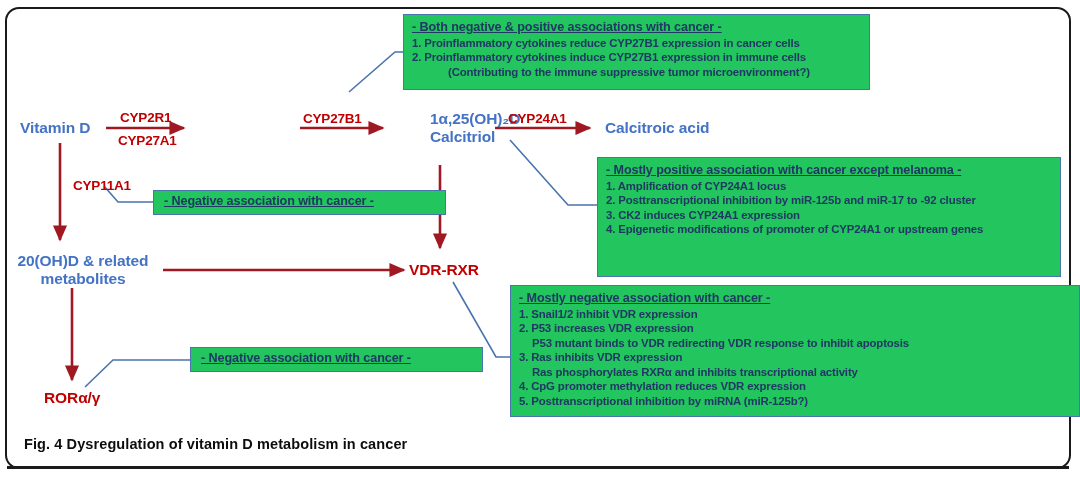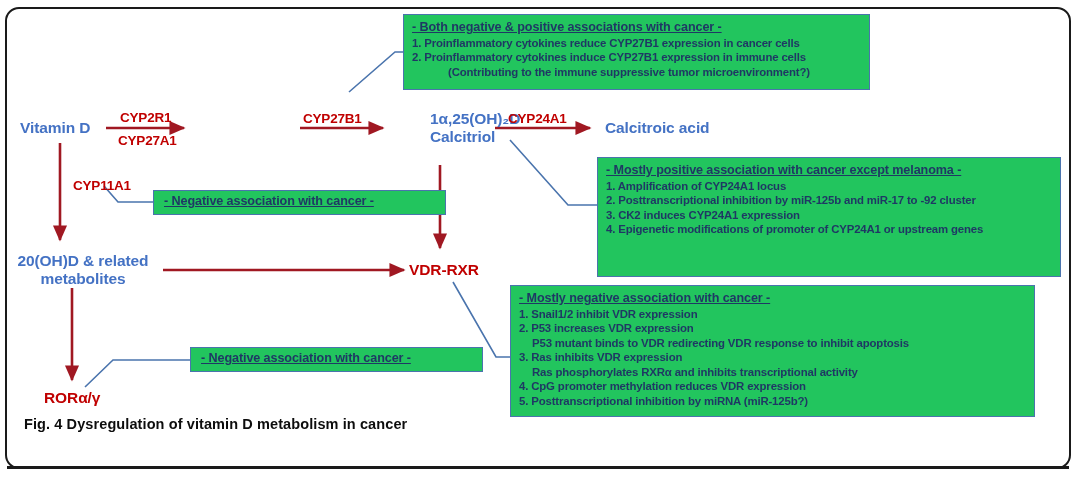--- a/index.html
+++ b/index.html
@@ -102,21 +102,21 @@
     padding-left: 13px;
   }
   .infobox .li.indent {
     padding-left: 36px;
   }
 
   
   #caption {
     position: absolute;
     left: 24px;
-    top: 416px;
+    top: 436px;
     color: #0d0d0d;
     font-weight: bold;
     font-size: 14.5px;
     white-space: nowrap;
     letter-spacing: 0.1px;
   }
 
   
   #wires {
     position: absolute;
@@ -199,21 +199,21 @@
   </div>
 
   <div class="infobox" style="left:597px; top:157px; width:464px; height:120px;">
     <span class="hd">- Mostly positive association with cancer except melanoma -</span>
     <span class="li">1. Amplification of CYP24A1 locus</span>
     <span class="li">2. Posttranscriptional inhibition by miR-125b and miR-17 to -92 cluster</span>
     <span class="li">3. CK2 induces CYP24A1 expression</span>
     <span class="li">4. Epigenetic modifications of promoter of CYP24A1 or upstream genes</span>
   </div>
 
-  <div class="infobox" style="left:510px; top:285px; width:525px; height:132px;">
+  <div class="infobox" style="left:510px; top:285px; width:570px; height:132px;">
     <span class="hd">- Mostly negative association with cancer -</span>
     <span class="li">1. Snail1/2 inhibit VDR expression</span>
     <span class="li">2. P53 increases VDR expression</span>
     <span class="li cont">P53 mutant binds to VDR redirecting VDR response to inhibit apoptosis</span>
     <span class="li">3. Ras inhibits VDR expression</span>
     <span class="li cont">Ras phosphorylates RXRα and inhibits transcriptional activity</span>
     <span class="li">4. CpG promoter methylation reduces VDR expression</span>
     <span class="li">5. Posttranscriptional inhibition by miRNA (miR-125b?)</span>
   </div>
 

